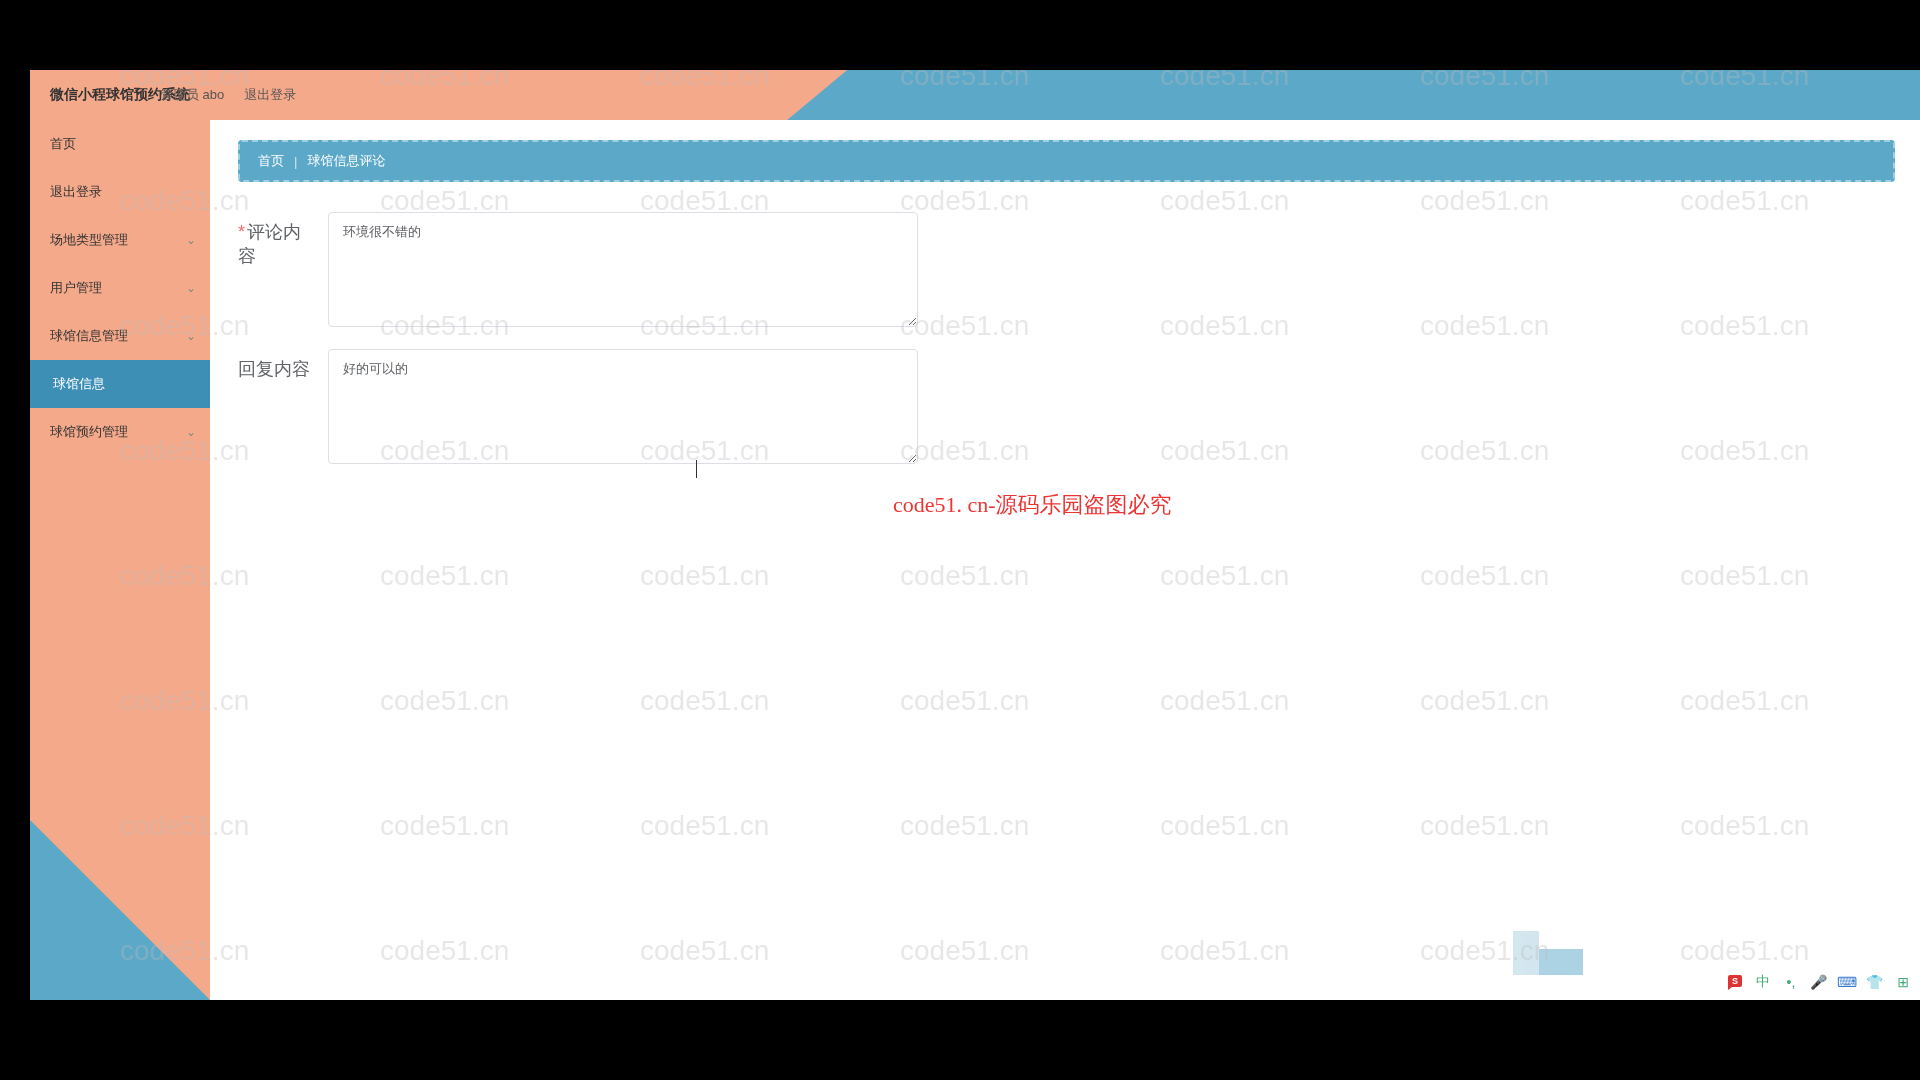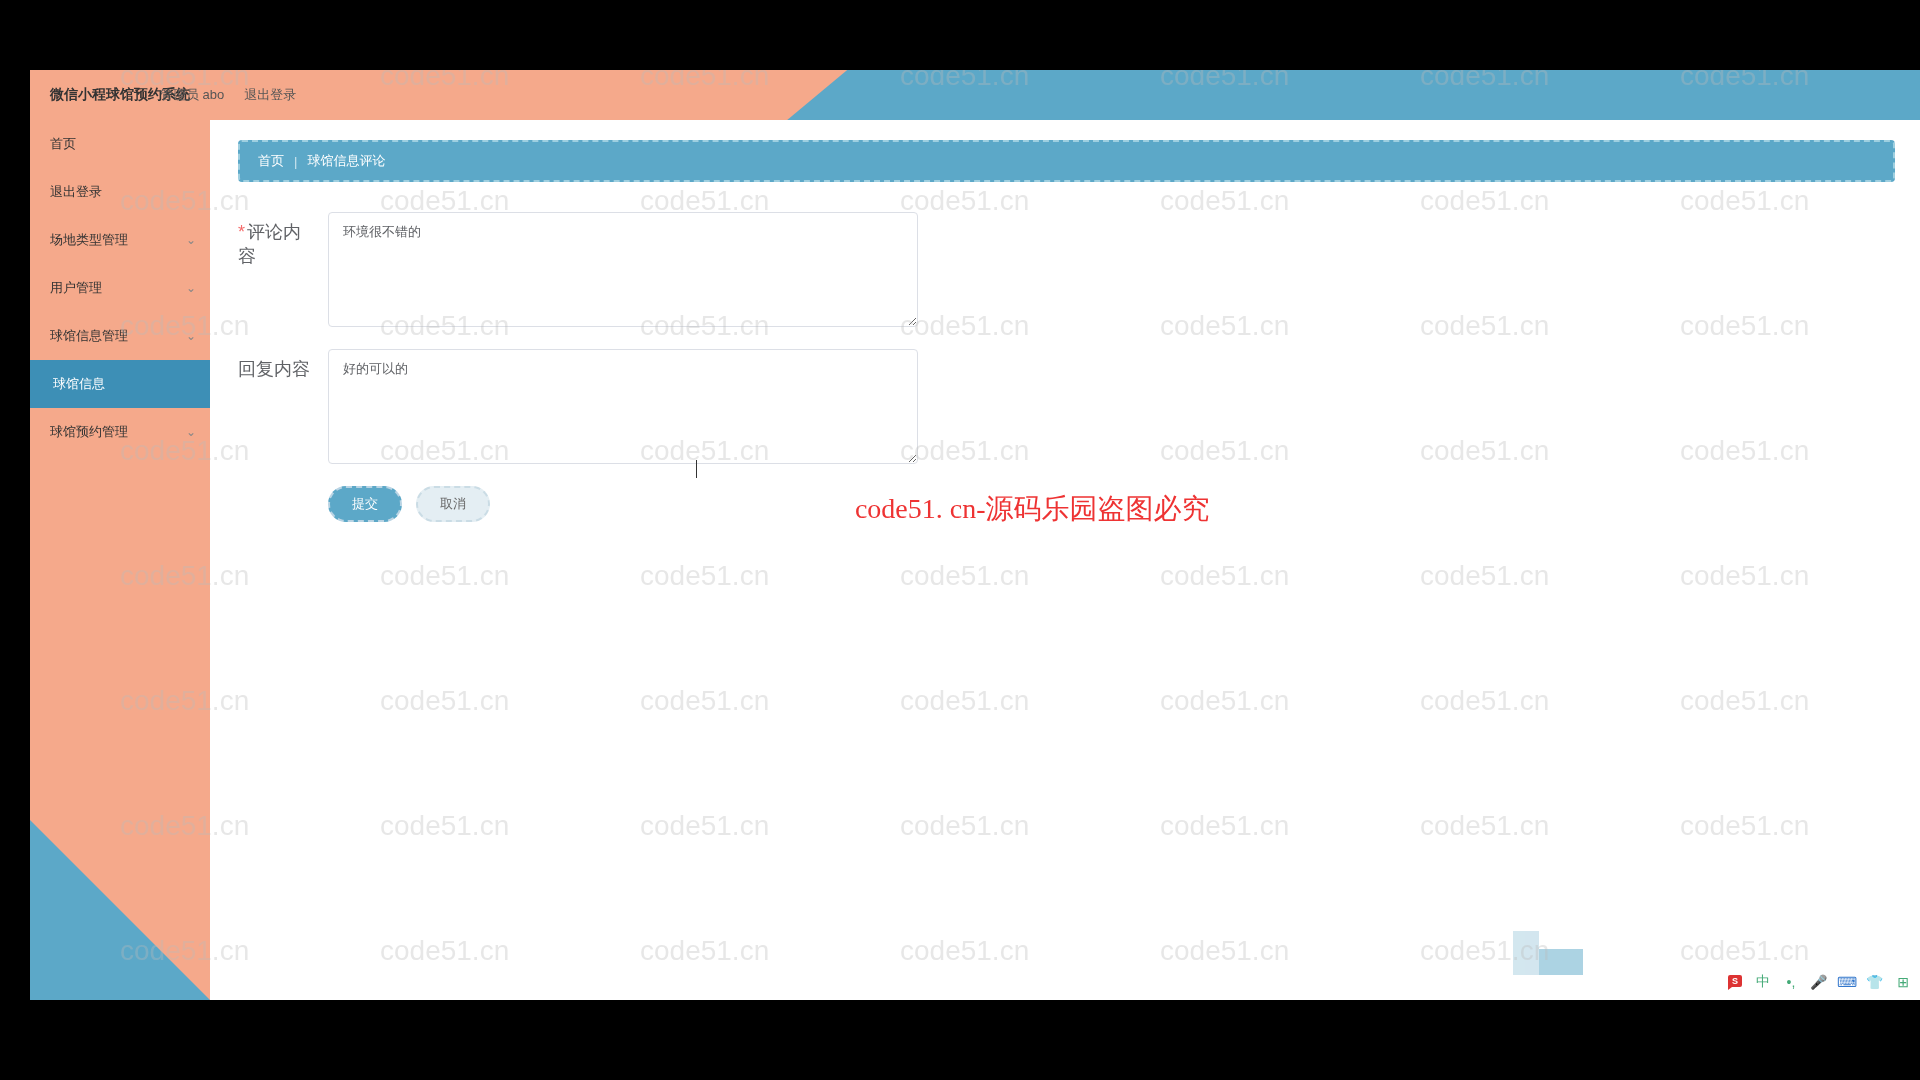--- a/index.html
+++ b/index.html
@@ -44,21 +44,21 @@
 .form-row { display:flex; align-items:flex-start; margin-bottom:22px; }
 .form-row .label { width:90px; text-align:left; padding-right:12px; padding-top:8px; color:#606266; font-size:18px; }
 .form-row .label .req { color:#f56c6c; margin-right:2px; }
 .form-row textarea { width:590px; height:115px; border:1px solid #dcdfe6; border-radius:4px; padding:10px 14px; font-size:13px; color:#606266; resize:both; outline:none; font-family:inherit; }
 
 .btn-row { padding-left:90px; display:flex; gap:14px; }
 .btn { height:36px; padding:0 22px; border-radius:18px; border:2px dashed #b9d4e4; cursor:pointer; font-size:13px; display:inline-flex; align-items:center; justify-content:center; }
 .btn.primary { background:#5ca8c8; color:#fff; }
 .btn.default { background:#e4eef3; color:#666; border-color:#cadce5; }
 
-.center-text { position:absolute; left:48%; top:370px; transform:translateX(-50%); color:#e33; font-size:28px; font-family:"SimSun",serif; }
+.center-text { position:absolute; left:48%; top:370px; transform:translateX(-50%); color:#e33; font-size:22px; font-family:"SimSun",serif; }
 
 
 .ime-bar { position:absolute; right:10px; bottom:8px; display:flex; gap:8px; align-items:center; z-index:20; }
 .ime-bar .ico { width:20px; height:20px; display:flex; align-items:center; justify-content:center; font-size:14px; color:#4a7; cursor:pointer; }
 .ime-bar .ico.red svg path{fill:#d33;}
 .ime-bar .ico.blue { color:#37c; }
 
 .logo-br { position:absolute; right:340px; bottom:25px; width:70px; height:50px; opacity:0.5; }
 .logo-br::before{content:"";position:absolute;left:0;bottom:0;width:26px;height:44px;background:#a8cfe0;}
 .logo-br::after{content:"";position:absolute;left:26px;bottom:0;width:44px;height:26px;background:#5ca8c8;}
@@ -161,24 +161,20 @@
 
       <div class="form">
         <div class="form-row">
           <div class="label"><span class="req">*</span><span>评论内容</span></div>
           <textarea id="ta1" style="">环境很不错的</textarea>
         </div>
         <div class="form-row">
           <div class="label">回复内容</div>
           <textarea id="ta2" style="">好的可以的</textarea>
         </div>
-        <div class="btn-row">
-          <div class="btn primary">提交</div>
-          <div class="btn default">取消</div>
-        </div>
       </div>
 
       <div class="center-text">code51. cn-源码乐园盗图必究</div>
 
       <div class="logo-br"></div>
       <div class="cursor-caret"></div>
     </div>
   </div>
 
   <div class="ime-bar">

